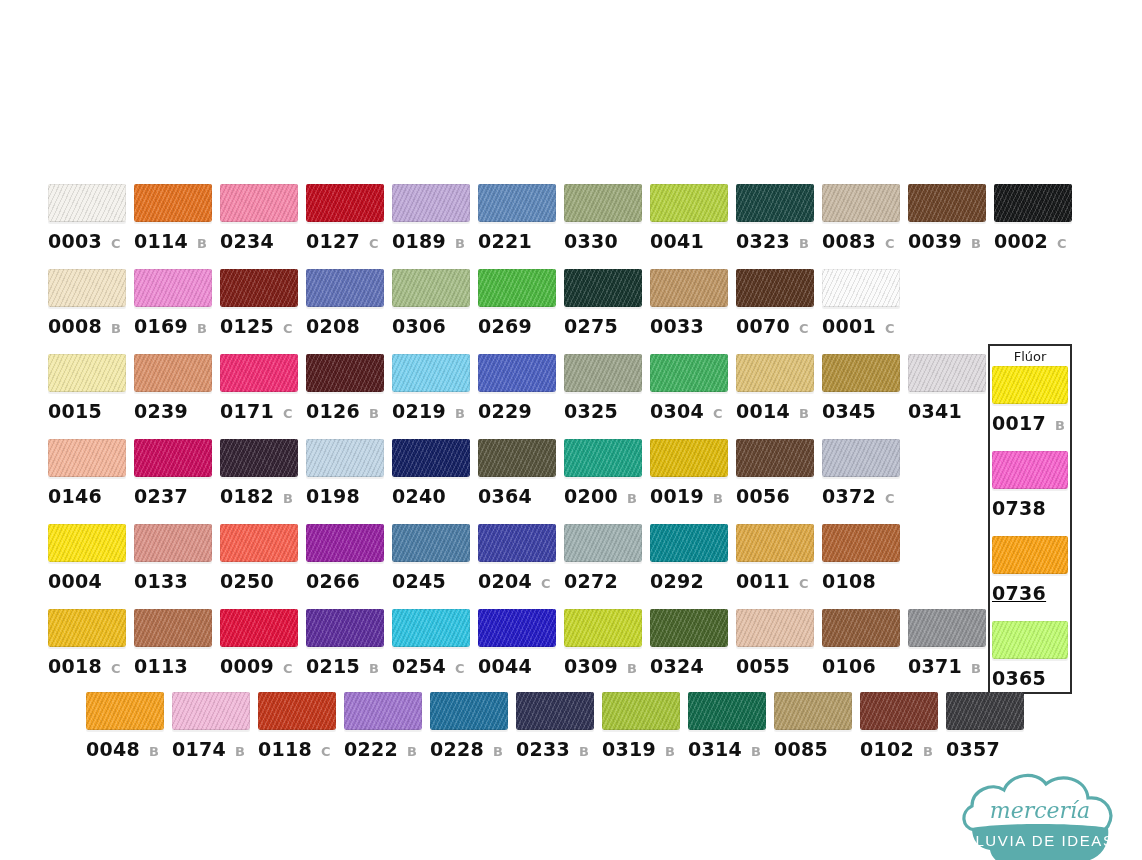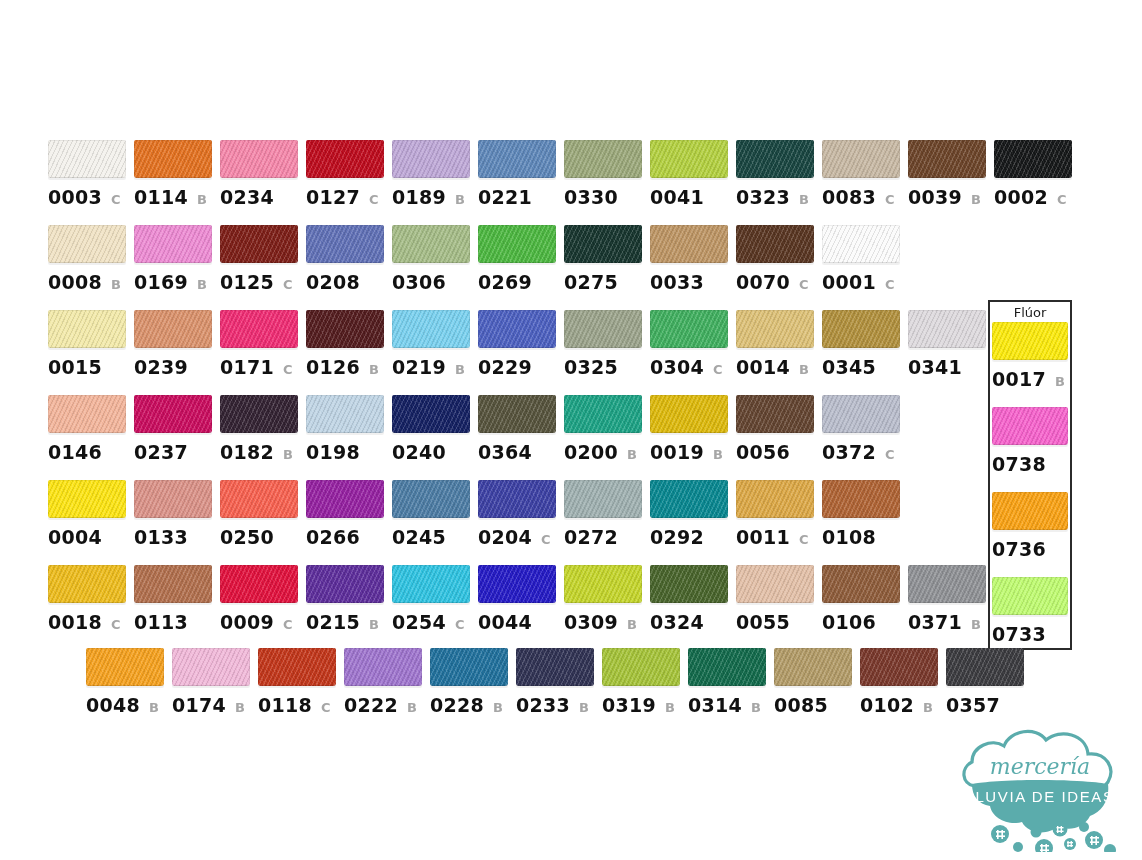--- a/index.html
+++ b/index.html
@@ -13,20 +13,21 @@
     height: 860px;
     font-family: "Liberation Sans", sans-serif;
     overflow: hidden;
     position: relative;
   }
 
   #chart-root {
     position: relative;
     width: 1142px;
     height: 748px;
+    margin-top: 44px;
   }
 
   
   .rows-area {
     position: absolute;
     left: 48px;
     top: 140px;
     width: 940px;
   }
 
@@ -616,30 +617,30 @@
             <span class="swatch-code">0017</span>
             <span class="swatch-suffix">B</span>
           </div>
         </div>
         <div class="swatch-cell fluor-cell" style="margin-right: 0px; text-align: right;">
           <div class="swatch-chip" style="background-color: rgb(245, 98, 203);"></div>
           <div class="swatch-caption">
             <span class="swatch-code">0738</span>
           </div>
         </div>
-        <div class="swatch-cell fluor-cell" style="margin-right: 0px;">
+        <div class="swatch-cell fluor-cell" style="margin-right: 0px; text-decoration: underline;">
           <div class="swatch-chip" style="background-color: rgb(248, 161, 20);"></div>
           <div class="swatch-caption">
             <span class="swatch-code">0736</span>
           </div>
         </div>
         <div class="swatch-cell fluor-cell" style="margin-right: 0px;">
           <div class="swatch-chip" style="background-color: rgb(190, 250, 112);"></div>
           <div class="swatch-caption">
-            <span class="swatch-code">0733</span>
+            <span class="swatch-code">0365</span>
           </div>
         </div>
       </div>
   </div>
 
   <div class="bottom-row">
       <div class="swatch-cell">
         <div class="swatch-chip" style="background-color: rgb(244, 160, 30);"></div>
         <div class="swatch-caption">
           <span class="swatch-code">0048</span>

